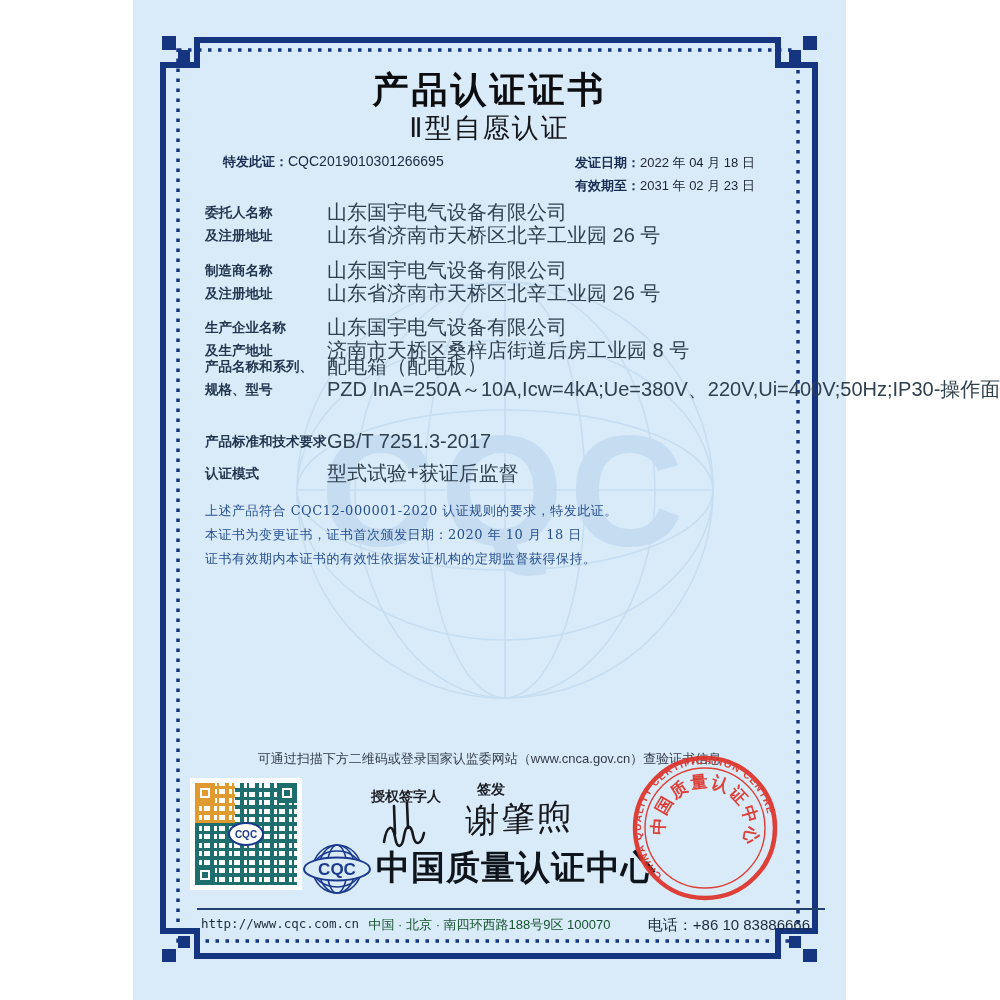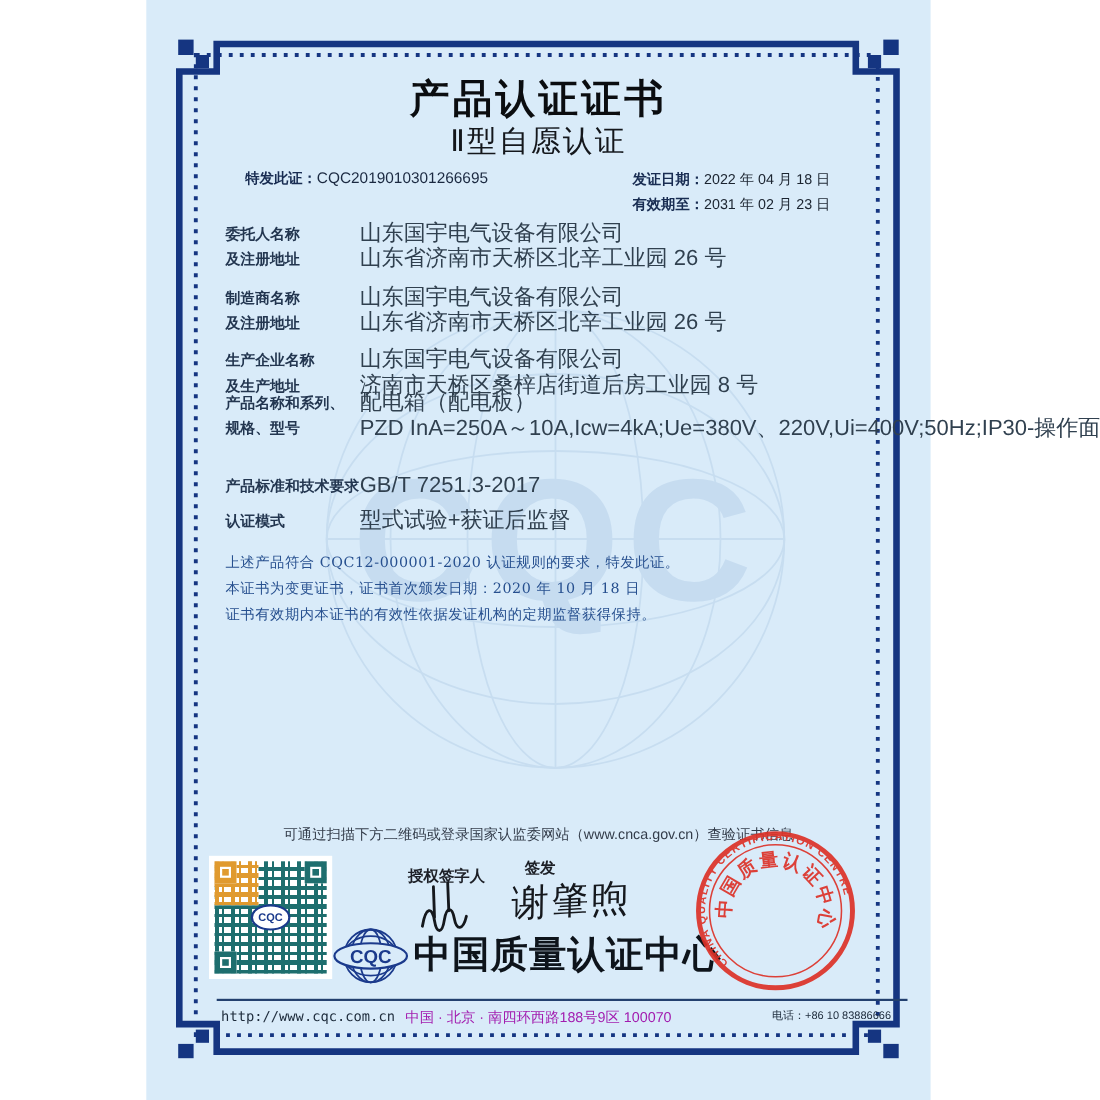--- a/index.html
+++ b/index.html
@@ -48,22 +48,22 @@
   .finder.o{border-color:#e09a2f;}
   .finder.o::after{background:#e09a2f;}
   .qr .logo{position:absolute;left:38px;top:44px;width:36px;height:24px;background:#fff;border:2px solid #1b3a8c;border-radius:50%;
     display:flex;align-items:center;justify-content:center;font-size:10px;font-weight:bold;color:#1b3a8c;box-sizing:border-box;}
   .signlabel{font-family:"DejaVu Serif", serif;font-weight:bold;font-size:14px;color:#1c1f26;}
   .handname{font-family:"DejaVu Serif", serif;font-size:34px;color:#15181d;transform:rotate(-3deg) skewX(-4deg);letter-spacing:2px;}
   .orgname{left:243px;top:845px;font-size:34px;font-weight:600;color:#0e141b;letter-spacing:1px;white-space:nowrap;}
   
   .rule{left:64px;top:908px;width:628px;height:2px;background:#23406f;}
   .furl{left:68px;top:916px;font-family:"DejaVu Sans Mono", monospace;font-size:12.5px;color:#1c2a3a;}
-  .faddr{left:0;right:0;top:916px;text-align:center;font-size:13px;color:#a21caf;}
-  .fphone{right:36px;top:916px;font-size:10px;color:#1c2a3a;}
+  .faddr{left:0;right:0;top:916px;text-align:center;font-size:13px;color:#14532d;}
+  .fphone{right:36px;top:916px;font-size:15px;color:#1c2a3a;}
 </style>
 </head>
 <body>
 
 <div class="page">
 
   <svg class="watermark" viewBox="0 0 713 1000">
     <g stroke="#c7ddf0" stroke-width="1.6" fill="none">
       <circle cx="372" cy="490" r="208"></circle>
       <ellipse cx="372" cy="490" rx="208" ry="150"></ellipse>

